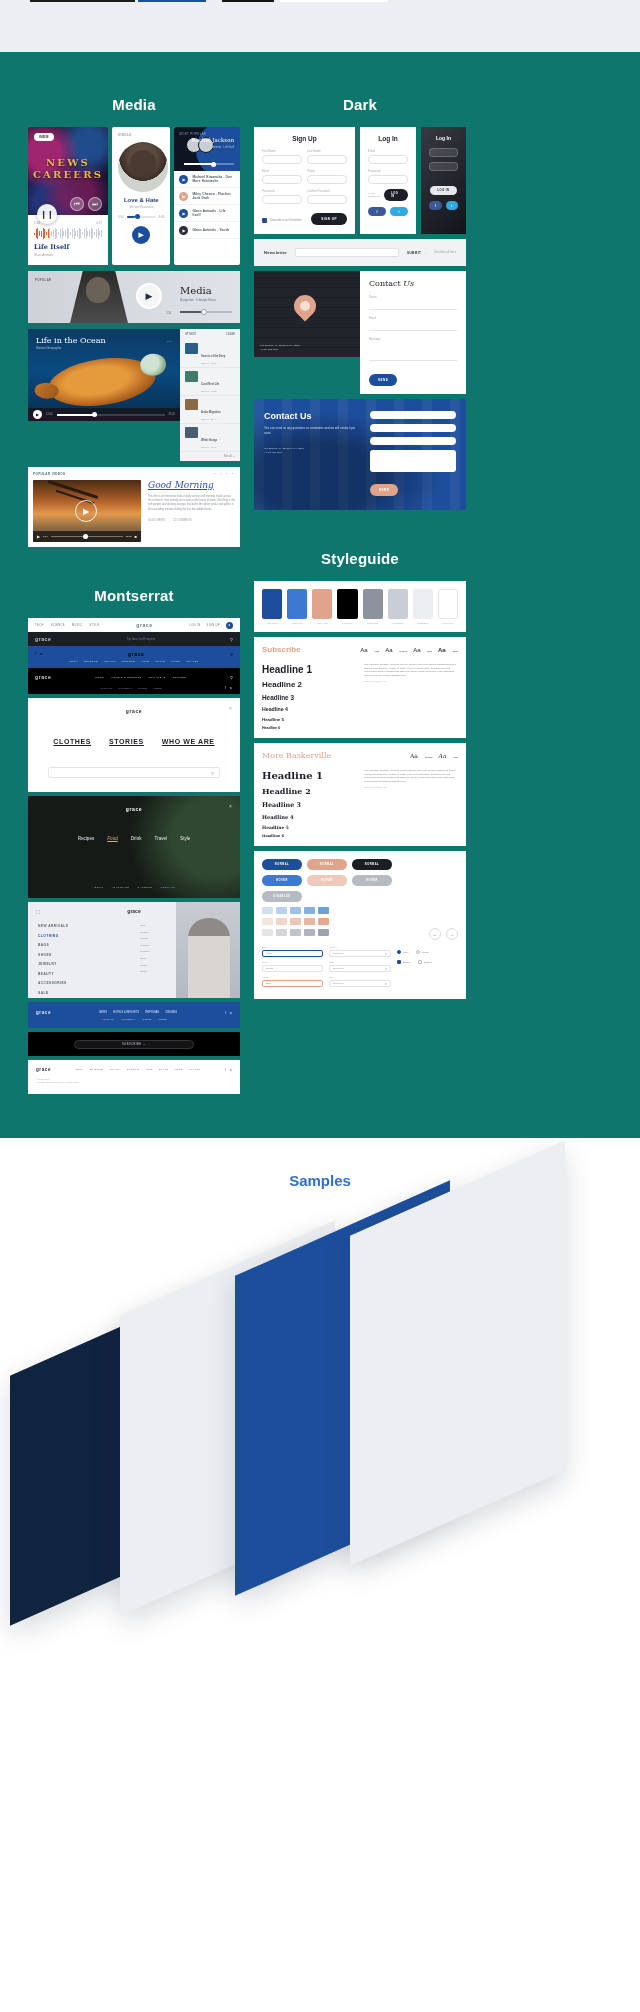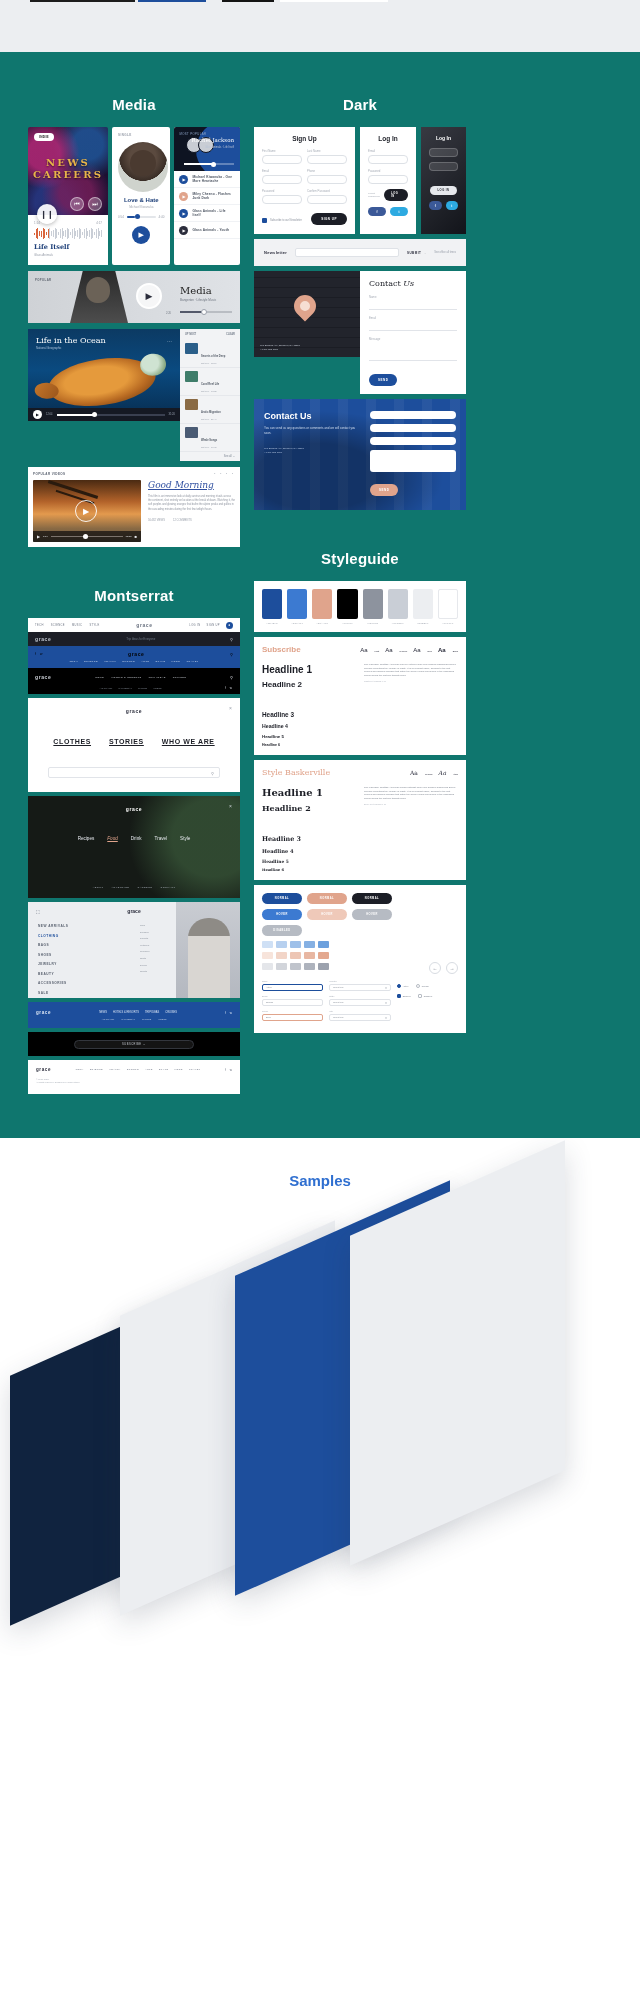--- a/index.html
+++ b/index.html
@@ -364,21 +364,21 @@
   .sw .nm { font-size:2.2px; color:#9aa0ab; margin-top:3px; text-align:center; letter-spacing:.3px;}
   .type-head { display:flex; align-items:baseline; justify-content:space-between; margin-bottom:6px;}
   .type-name { font-size:8px; color:#e0a48c; font-weight:bold; }
   .type-name.serif { font-family:"DejaVu Serif", serif; font-weight:normal; }
   .weights { display:flex; gap:6px; align-items:baseline; }
   .weights span { color:#2b2d3c; }
   .w1 { font-size:6px; } .w2 { font-size:6px; font-weight:bold;} .w3{font-size:6px;font-style:italic;}
   .wlab { font-size:2.2px; color:#9aa0ab; margin-left:1px;}
   .hd1 { font-size:10px; font-weight:bold; color:#1c1e26; margin-top:4px;}
   .hd2 { font-size:8px; font-weight:bold; color:#1c1e26; margin-top:5px;}
-  .hd3 { font-size:6.4px; font-weight:bold; color:#1c1e26; margin-top:22px;}
+  .hd3 { font-size:6.4px; font-weight:bold; color:#1c1e26; margin-top:5px;}
   .hd4 { font-size:5.2px; font-weight:bold; color:#1c1e26; margin-top:5px;}
   .hd5 { font-size:4.4px; font-weight:bold; color:#1c1e26; margin-top:5px;}
   .hd6 { font-size:3.6px; font-weight:bold; color:#1c1e26; margin-top:4px;}
   .srf .hd1,.srf .hd2,.srf .hd3,.srf .hd4,.srf .hd5,.srf .hd6{font-family:"DejaVu Serif",serif;}
   .colsplit { display:flex; gap:8px; }
   .colsplit .c { flex:1; }
   .ptxt { font-size:2.4px; color:#7d848f; line-height:3.6px; margin-top:3px;}
   .mini { font-size:2.2px; color:#b0b6bf; margin-top:3px;}
 
   .comp-card { background:#fff; padding:8px; }
@@ -1004,21 +1004,21 @@
           </div>
           <div class="c">
             <div class="ptxt">The legendary Scottish-American canyon entered John Muir dubbed California's Sierra Nevada Mountains the "Range of Light". It is an elegant name, alluding to the soft purples and glowing oranges that bathe the alpine peaks and gullies in the cascading weeks during the first few twilight hours.</div>
             <div class="mini">Light Text reading 9 px</div>
           </div>
         </div>
       </div>
 
       <div class="sg-card srf">
         <div class="type-head">
-          <span class="type-name serif">Style Baskerville</span>
+          <span class="type-name serif">More Baskerville</span>
           <span class="weights" id="w-serif">
               <span class="w1" style="font-family: &quot;DejaVu Serif&quot;, serif;">Aa</span>
               <span class="wlab">Regular</span>
               <span class="w3" style="font-family: &quot;DejaVu Serif&quot;, serif;">Aa</span>
               <span class="wlab">Italic</span>
             </span>
         </div>
         <div class="colsplit">
           <div class="c">
             <div class="hd1">Headline 1</div>

